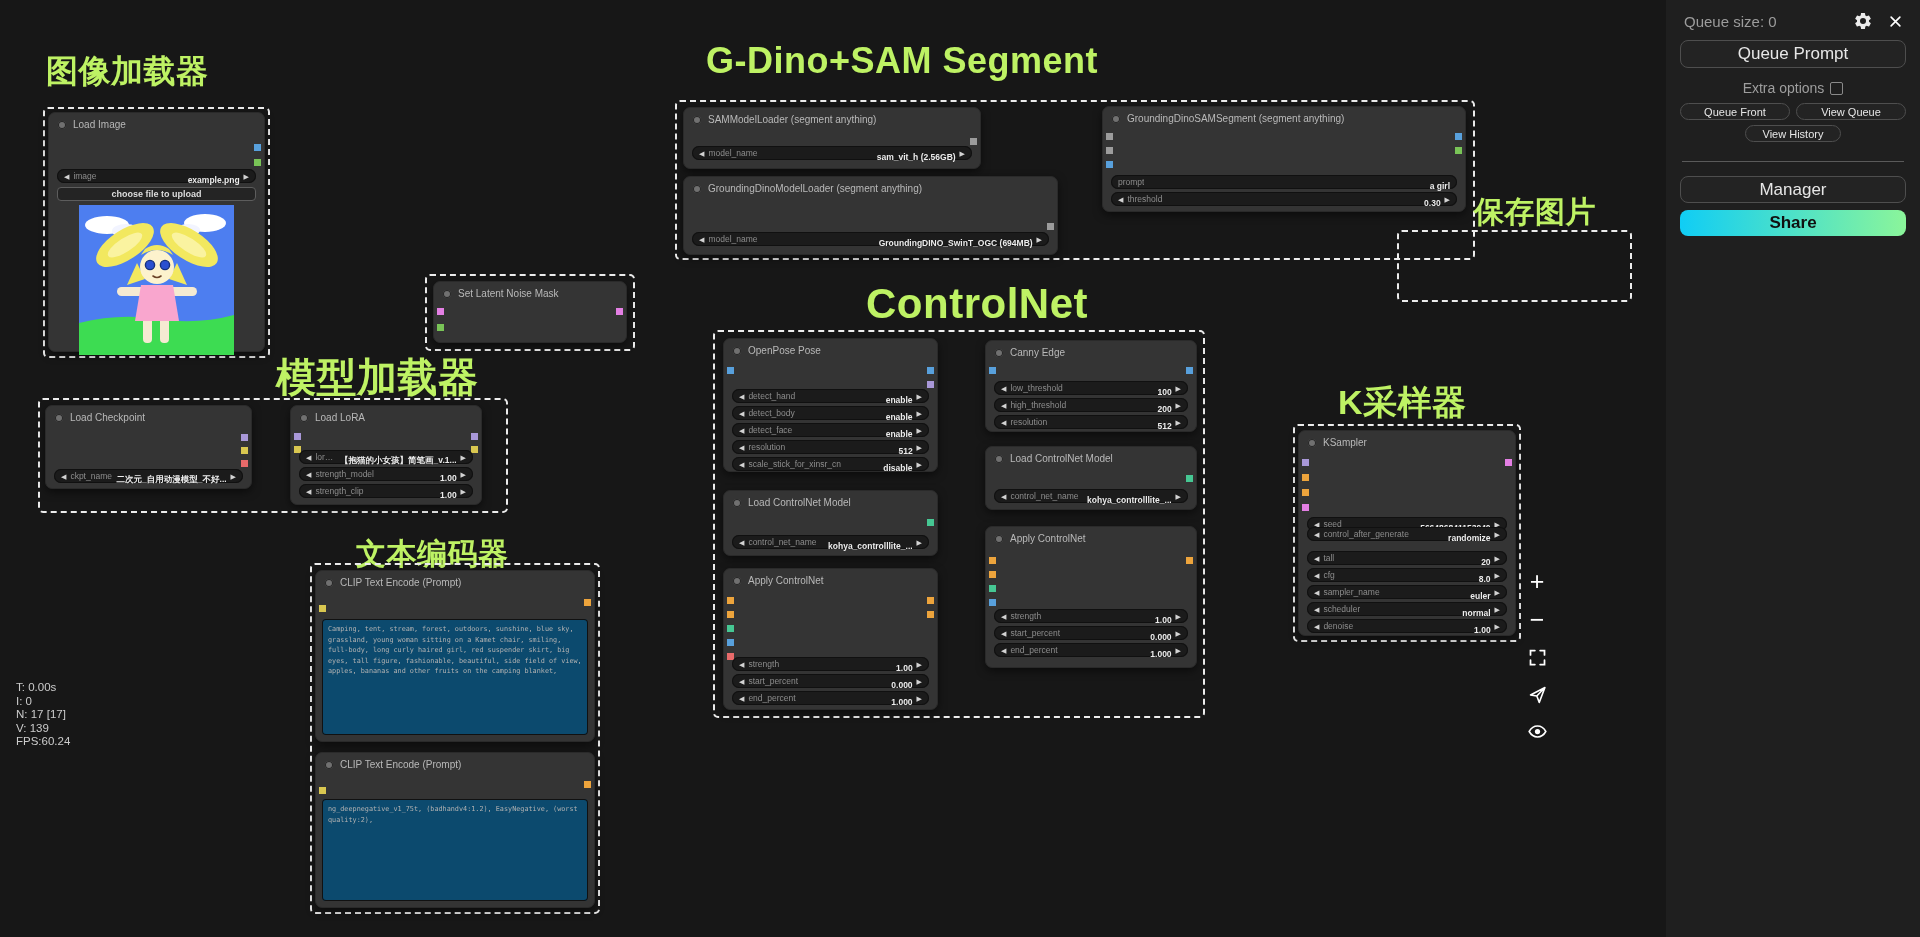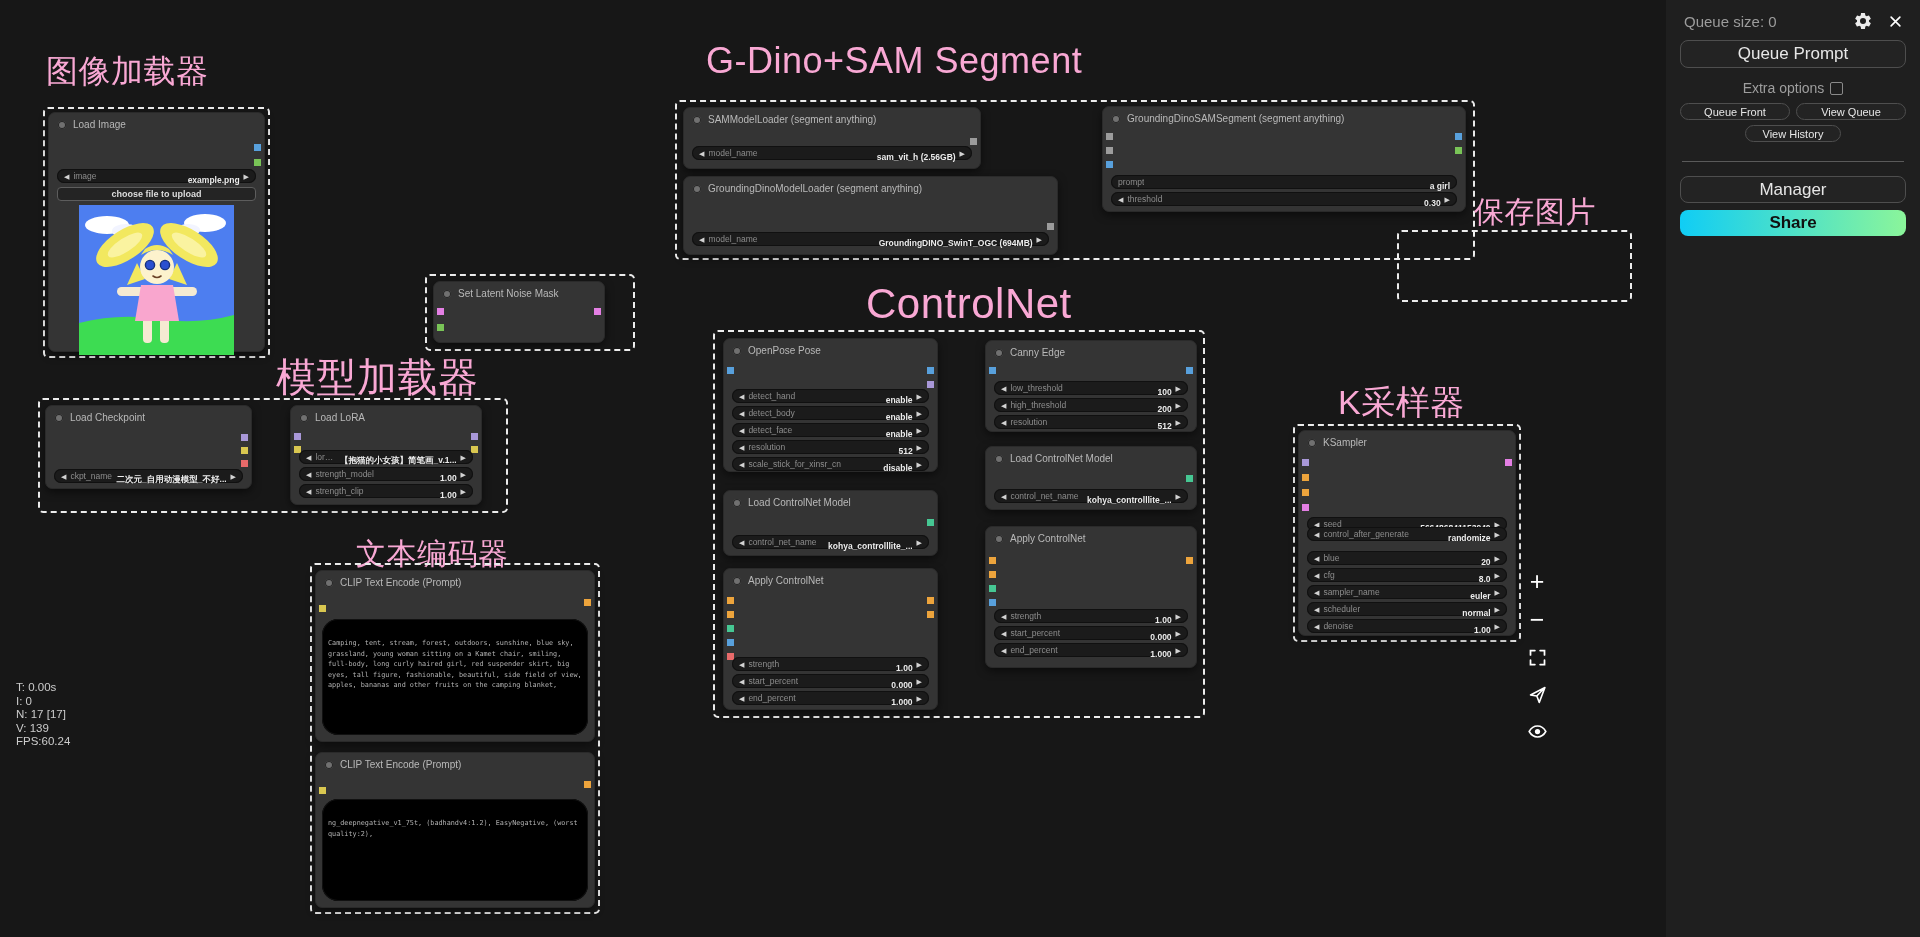--- a/index.html
+++ b/index.html
@@ -1,40 +1,40 @@
 <!DOCTYPE html>
 <html><head>
 <meta charset="utf-8">
 <style>
   * { margin:0; padding:0; box-sizing:border-box; }
   html,body { width:1920px; height:937px; background:#101010; }
   .app { position:relative; width:1920px; height:937px; overflow:hidden;
          background:#171717; font-family:"Liberation Sans","DejaVu Sans",sans-serif; }
   
   .grp { position:absolute; border:2px dashed #ededed; border-radius:5px; }
-  .grplabel { position:absolute; color:#f9a8d4; font-weight:400; white-space:nowrap; letter-spacing:.5px; }
+  .grplabel { position:absolute; color:#bef264; font-weight:700; white-space:nowrap; letter-spacing:.5px; }
   
   .node { position:absolute; background:#343434; border-radius:7px;
           box-shadow:0 3px 9px rgba(0,0,0,.5); border:1px solid #2a2a2a; }
   .ntitle { display:flex; align-items:center; gap:7px; padding:6px 9px 2px; color:#b9b9b9; font-size:10px; white-space:nowrap; overflow:hidden; }
   .tdot { width:8px; height:8px; border-radius:50%; background:#707070; box-shadow:inset 0 0 0 1px #262626; flex:none; }
   .dot { position:absolute; width:7px; height:7px; }
   .c-blue{background:#58a0dc}.c-green{background:#79c457}.c-teal{background:#46c793}
   .c-pink{background:#e47fe4}.c-lav{background:#a998d8}.c-orange{background:#eda43c}
   .c-yellow{background:#d9c750}.c-gray{background:#9c9c9c}.c-salmon{background:#e86a6a}
   .wrow { position:absolute; left:8px; right:8px; height:14px; background:#1b1b1b; border-radius:7px;
           display:flex; align-items:center; gap:4px; padding:0 7px; font-size:8.5px; white-space:nowrap;
           box-shadow:inset 0 0 0 1px #101010; }
   .wlab { color:#8d8d8d; overflow:hidden; text-overflow:ellipsis; }
   .wval { color:#ececec; font-weight:700; margin-left:auto;margin-top:8px; }
   .warr { color:#d3d3d3; font-size:7px; line-height:1; flex:none; }
   .wbtn { position:absolute; left:8px; right:8px; height:14px; background:#242424; border:1px solid #5d5d5d;
           border-radius:4px; color:#dcdcdc; font-size:9px; font-weight:700; display:flex; align-items:center; justify-content:center; }
-  .tarea { position:absolute; background:#000000; border-radius:16px; color:#b2b2b2;
-           font-family:"DejaVu Sans Mono",monospace; font-size:6.8px; line-height:1.55; padding:19px 6px;
+  .tarea { position:absolute; background:#0c4a6e; border-radius:4px; color:#b2b2b2;
+           font-family:"DejaVu Sans Mono",monospace; font-size:6.8px; line-height:1.55; padding:5px 6px;
            box-shadow:inset 0 0 0 1px #111; overflow:hidden; }
   .preview { position:absolute; overflow:hidden; background:#2a2a2a; }
   
   .stats { position:absolute; left:16px; top:681px; color:#cccccc; font-size:11.5px; line-height:13.5px; }
   
   .fbtn { position:absolute; left:1522px; width:30px; height:30px; display:flex; align-items:center;
           justify-content:center; color:#fff; font-size:25px; font-weight:400; border-radius:6px; }
   .fbtn svg { width:21px; height:21px; }
   
   .sidebar { position:absolute; right:0; top:0; width:254px; height:937px; background:#1f1f1f; }
@@ -159,21 +159,21 @@
     </div>
     <div class="wrow" style="top:85px">
       <span class="warr">◀</span>
       <span class="wlab">threshold</span>
       <span class="wval">0.30</span>
       <span class="warr">▶</span>
     </div>
   </div>
 
   <div class="grp" style="left:425px;top:274px;width:210px;height:77px"></div>
-  <div class="node" style="left:433px;top:281px;width:172px;height:62px">
+  <div class="node" style="left:433px;top:281px;width:194px;height:62px">
     <div class="ntitle">
         <span class="tdot"></span>
         <span>Set Latent Noise Mask</span>
       </div>
     <span class="dot c-pink" style="left:3px;top:26px"></span>
     <span class="dot c-green" style="left:3px;top:42px"></span>
     <span class="dot c-pink" style="right:3px;top:26px"></span>
   </div>
 
   <div class="grplabel" style="left:276px;top:350px;font-size:40px">模型加载器</div>
@@ -426,21 +426,21 @@
       <span class="warr">▶</span>
     </div>
     <div class="wrow" style="top:96px">
       <span class="warr">◀</span>
       <span class="wlab">control_after_generate</span>
       <span class="wval">randomize</span>
       <span class="warr">▶</span>
     </div>
     <div class="wrow" style="top:120px">
       <span class="warr">◀</span>
-      <span class="wlab">blue</span>
+      <span class="wlab">tall</span>
       <span class="wval">20</span>
       <span class="warr">▶</span>
     </div>
     <div class="wrow" style="top:137px">
       <span class="warr">◀</span>
       <span class="wlab">cfg</span>
       <span class="wval">8.0</span>
       <span class="warr">▶</span>
     </div>
     <div class="wrow" style="top:154px">

